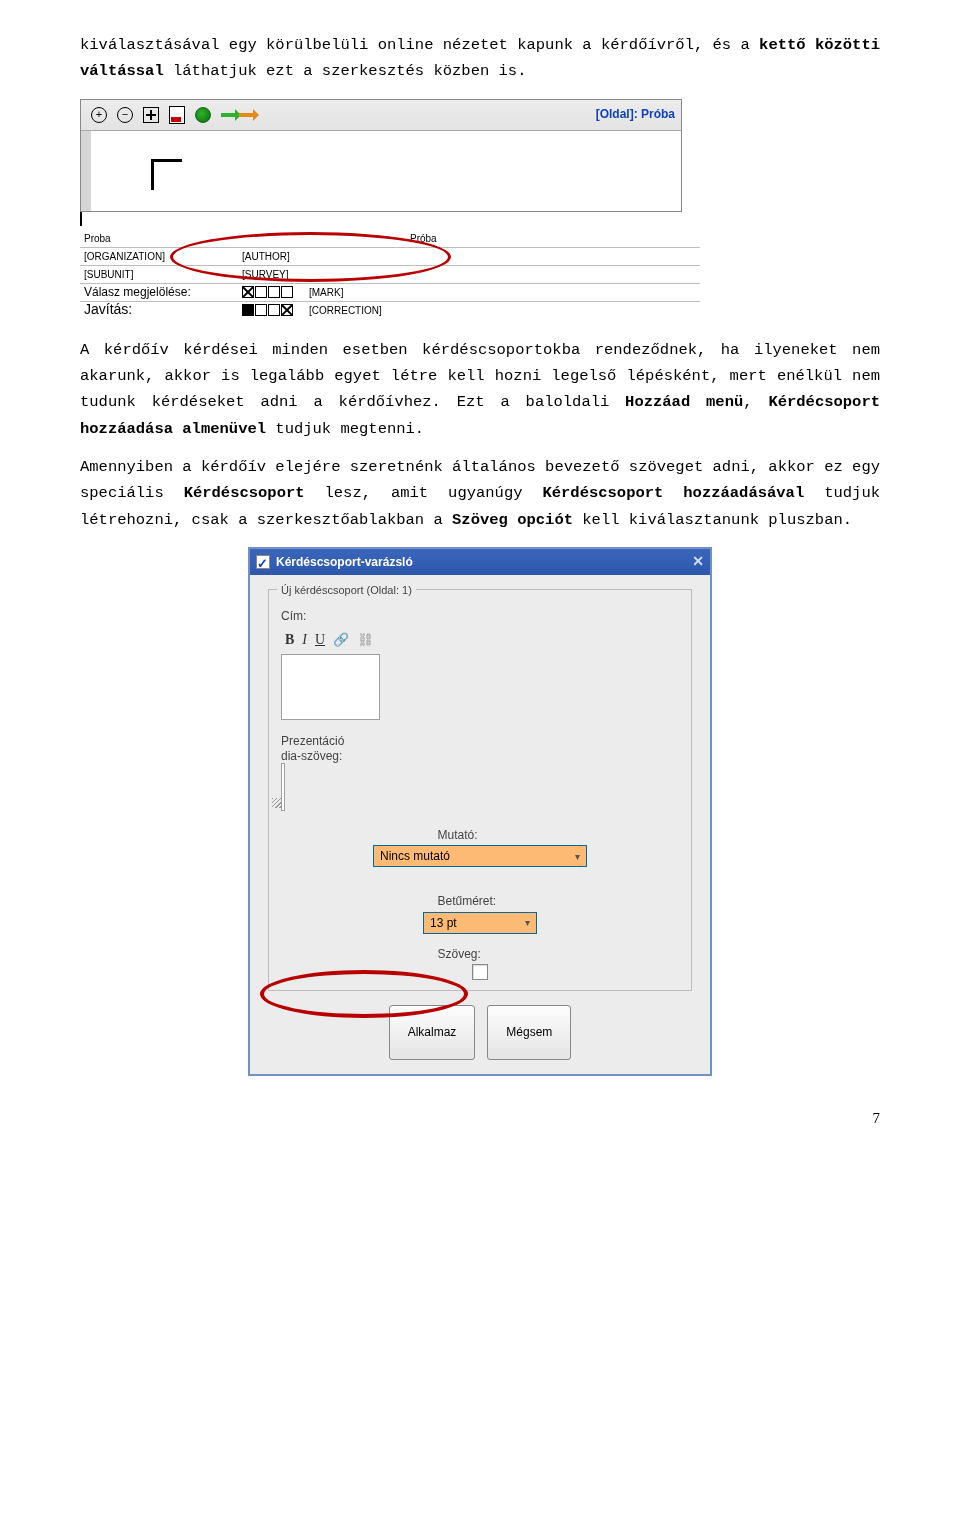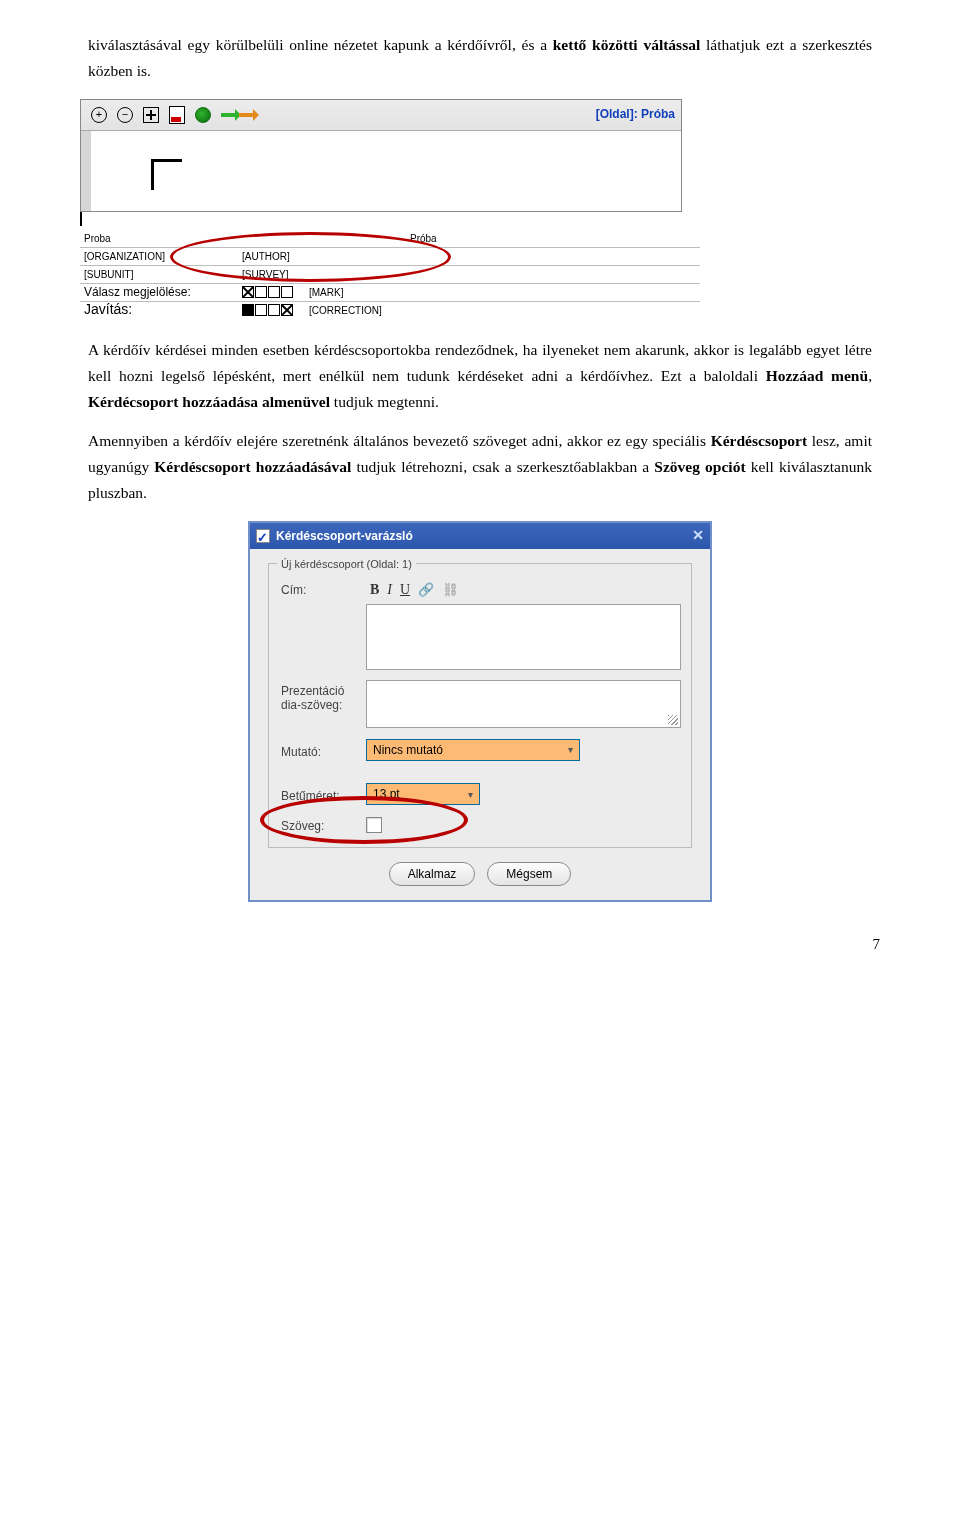--- a/index.html
+++ b/index.html
@@ -10,21 +10,22 @@
     color: #000;
     background: #fff;
   }
   .page {
     width: 800px;
     margin: 0 auto;
     padding: 20px 80px 40px 80px;
   }
   p.body-text {
     text-align: justify;
-    margin: 12px 8px;
+    margin: 12px 0;
+    font-family: Liberation Mono, monospace;
   }
   b { font-weight: bold; }
   .fig {
     margin: 14px 0 18px 0;
     display: flex;
     justify-content: flex-start;
   }
   .fig-center { justify-content: center; }
 
   
@@ -162,42 +163,42 @@
     background: linear-gradient(#3b66bb, #2d57ad);
     color:#fff; font-weight:bold;
     display:flex; align-items:center; height:26px; padding:0 6px;
   }
   .chk-white { width:12px; height:12px; background:#fff; border:1px solid #888; margin-right:6px; position:relative; }
   .chk-white::after { content:"✓"; position:absolute; top:-3px; left:0; font-size:13px; color:#103fbb; }
   .close-x { margin-left:auto; color:#cfe0ff; font-size:14px; }
   .fig3-body { padding:10px 18px 14px 18px; }
   .group-frame { border:1px solid #bcbcbc; padding:12px 12px 8px 12px; margin-top:4px; position:relative; }
   .group-legend { position:absolute; top:-9px; left:8px; background:#ececec; padding:0 4px; font-size:11px; color:#444; }
-  .form-row { display:flex; align-items:flex-start; margin-bottom:10px; }
+  .form-row { display:flex; align-items:flex-start; margin-bottom:10px;flex-direction:column; }
   .form-label { width:85px; color:#444; padding-top:4px; }
   .form-field { flex:1; }
   .rich-toolbar { display:flex; gap:8px; align-items:center; padding:2px 4px; }
   .rt-btn { font-family:"Times New Roman",serif; font-size:14px; color:#333; }
   .rt-b { font-weight:bold; }
   .rt-i { font-style:italic; }
   .rt-u { text-decoration:underline; }
   .rt-link, .rt-unlink { font-size:13px; color:#888; }
   .textarea-cim { width:100%; height:64px; border:1px solid #a0a0a0; background:#fff; }
   .textarea-pres { width:100%; height:46px; border:1px solid #a0a0a0; background:#fff; position:relative; }
   .textarea-pres::after { content:""; position:absolute; right:2px; bottom:2px; width:10px; height:10px;
     background: repeating-linear-gradient(135deg,#999 0 1px,transparent 1px 3px); }
   .select-like {
     height:20px; border:1px solid #0369a1; background:#fdba74;
     display:flex; align-items:center; padding:0 6px; position:relative;
   }
   .dropdown-arrow { margin-left:auto; font-size:10px; color:#555; }
   .checkbox3d { width:14px; height:14px; border:1px solid #888; background:#fff; box-shadow: inset 1px 1px 0 #dcdcdc; }
   .btn-row { display:flex; justify-content:center; gap:12px; margin-top:14px; }
   .winbtn { border:1px solid #888; background:linear-gradient(#fdfdfd,#e4e4e4);
-    padding:1px 18px; border-radius:12px; font-size:12px; }
+    padding:16px 18px; border-radius:3px; font-size:12px; }
   .ellipse2 {
     position:absolute;
     left: 10px;
     bottom: 56px;
     width: 200px; height: 40px;
     border:4px solid #b90000; border-radius:50%;
     pointer-events:none;
   }
 
   .page-number { text-align:right; margin-top:30px; font-size:15px; }

